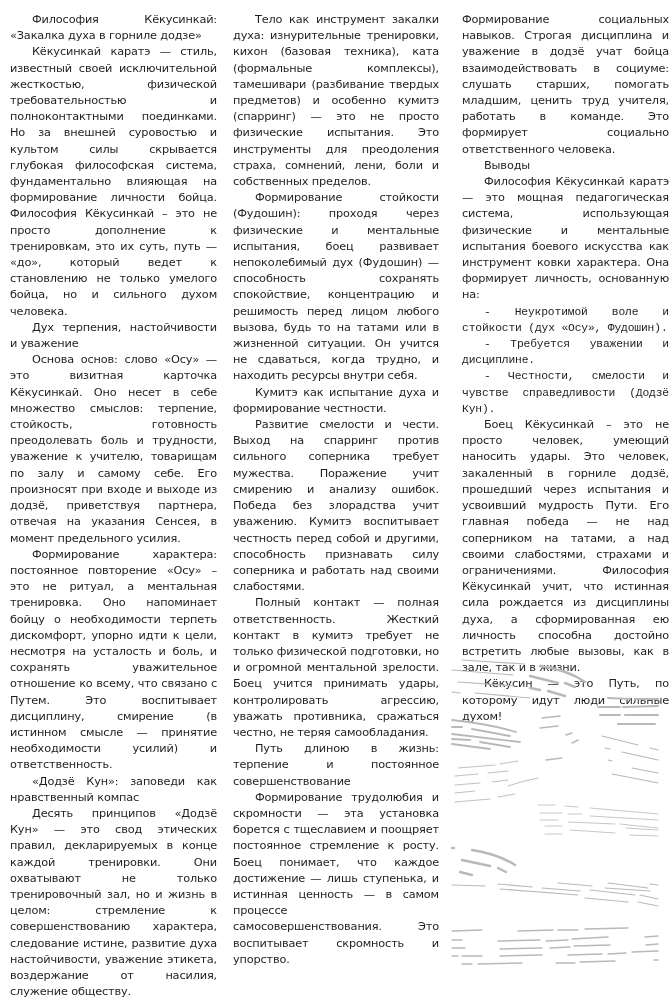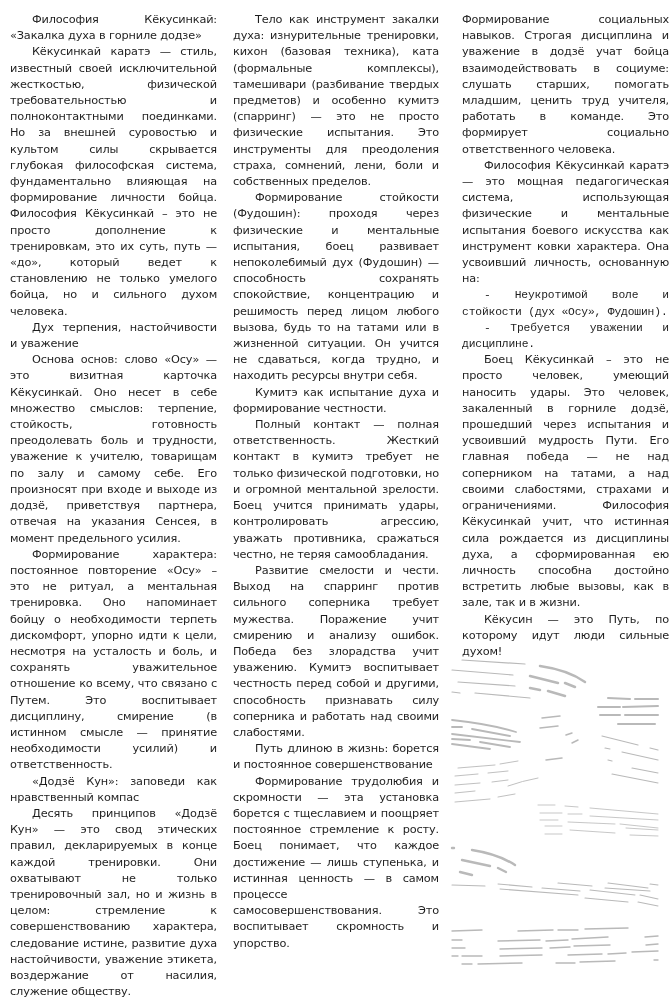--- a/index.html
+++ b/index.html
@@ -37,30 +37,32 @@
       <p class="heading">Дух терпения, настойчивости и уважение</p>
       <p>Основа основ: слово «Осу» — это визитная карточка Кёкусинкай. Оно несет в себе множество смыслов: терпение, стойкость, готовность преодолевать боль и трудности, уважение к учителю, товарищам по залу и самому себе. Его произносят при входе и выходе из додзё, приветствуя партнера, отвечая на указания Сенсея, в момент предельного усилия.</p>
       <p>Формирование характера: постоянное повторение «Осу» – это не ритуал, а ментальная тренировка. Оно напоминает бойцу о необходимости терпеть дискомфорт, упорно идти к цели, несмотря на усталость и боль, и сохранять уважительное отношение ко всему, что связано с Путем. Это воспитывает дисциплину, смирение (в истинном смысле — принятие необходимости усилий) и ответственность.</p>
       <p class="heading">«Додзё Кун»: заповеди как нравственный компас</p>
       <p>Десять принципов «Додзё Кун» — это свод этических правил, декларируемых в конце каждой тренировки. Они охватывают не только тренировочный зал, но и жизнь в целом: стремление к совершенствованию характера, следование истине, развитие духа настойчивости, уважение этикета, воздержание от насилия, служение обществу.</p>
     </div>
   <div class="col col-mid">
       <p>Тело как инструмент закалки духа: изнурительные тренировки, кихон (базовая техника), ката (формальные комплексы), тамешивари (разбивание твердых предметов) и особенно кумитэ (спарринг) — это не просто физические испытания. Это инструменты для преодоления страха, сомнений, лени, боли и собственных пределов.</p>
       <p>Формирование стойкости (Фудошин): проходя через физические и ментальные испытания, боец развивает непоколебимый дух (Фудошин) — способность сохранять спокойствие, концентрацию и решимость перед лицом любого вызова, будь то на татами или в жизненной ситуации. Он учится не сдаваться, когда трудно, и находить ресурсы внутри себя.</p>
       <p class="heading">Кумитэ как испытание духа и формирование честности.</p>
+      <p>Развитие смелости и чести. Выход на спарринг против сильного соперника требует мужества. Поражение учит смирению и анализу ошибок. Победа без злорадства учит уважению. Кумитэ воспитывает честность перед собой и другими, способность признавать силу соперника и работать над своими слабостями.</p>
       <p>Полный контакт — полная ответственность. Жесткий контакт в кумитэ требует не только физической подготовки, но и огромной ментальной зрелости. Боец учится принимать удары, контролировать агрессию, уважать противника, сражаться честно, не теряя самообладания.</p>
-      <p>Развитие смелости и чести. Выход на спарринг против сильного соперника требует мужества. Поражение учит смирению и анализу ошибок. Победа без злорадства учит уважению. Кумитэ воспитывает честность перед собой и другими, способность признавать силу соперника и работать над своими слабостями.</p>
-      <p class="heading">Путь длиною в жизнь: борется и постоянное совершенствование</p>
+      <p class="heading">Путь длиною в жизнь: терпение и постоянное совершенствование</p>
       <p>Формирование трудолюбия и скромности — эта установка борется с тщеславием и поощряет постоянное стремление к росту. Боец понимает, что каждое достижение — лишь ступенька, и истинная ценность — в самом процессе самосовершенствования. Это воспитывает скромность и упорство.</p>
     </div>
   <div class="col col-right">
       <p class="noindent">Формирование социальных навыков. Строгая дисциплина и уважение в додзё учат бойца взаимодействовать в социуме: слушать старших, помогать младшим, ценить труд учителя, работать в команде. Это формирует социально ответственного человека.</p>
-      <p>Философия Кёкусинкай каратэ — это мощная педагогическая система, использующая физические и ментальные испытания боевого искусства как инструмент ковки характера. Она усвоивший личность, основанную на:</p>
+      <p class="heading">Выводы</p>
+      <p>Философия Кёкусинкай каратэ — это мощная педагогическая система, использующая физические и ментальные испытания боевого искусства как инструмент ковки характера. Она формирует личность, основанную на:</p>
       <p class="list">- Неукротимой воле и стойкости (дух «Осу», Фудошин).</p>
       <p class="list">- Требуется уважении и дисциплине.</p>
+      <p class="list">- Честности, смелости и чувстве справедливости (Додзё Кун).</p>
       <p>Боец Кёкусинкай – это не просто человек, умеющий наносить удары. Это человек, закаленный в горниле додзё, прошедший через испытания и усвоивший мудрость Пути. Его главная победа — не над соперником на татами, а над своими слабостями, страхами и ограничениями. Философия Кёкусинкай учит, что истинная сила рождается из дисциплины духа, а сформированная ею личность способна достойно встретить любые вызовы, как в зале, так и в жизни.</p>
       <p>Кёкусин — это Путь, по которому идут люди сильные духом!</p>
     </div>
 
   <svg class="deco" viewBox="0 0 215 330">
 
     <g stroke-width="1.2">
       <line x1="12" y1="10" x2="75" y2="14"></line>
       <line x1="2" y1="20" x2="63" y2="25"></line>
       <line x1="8" y1="32" x2="65" y2="36"></line>

